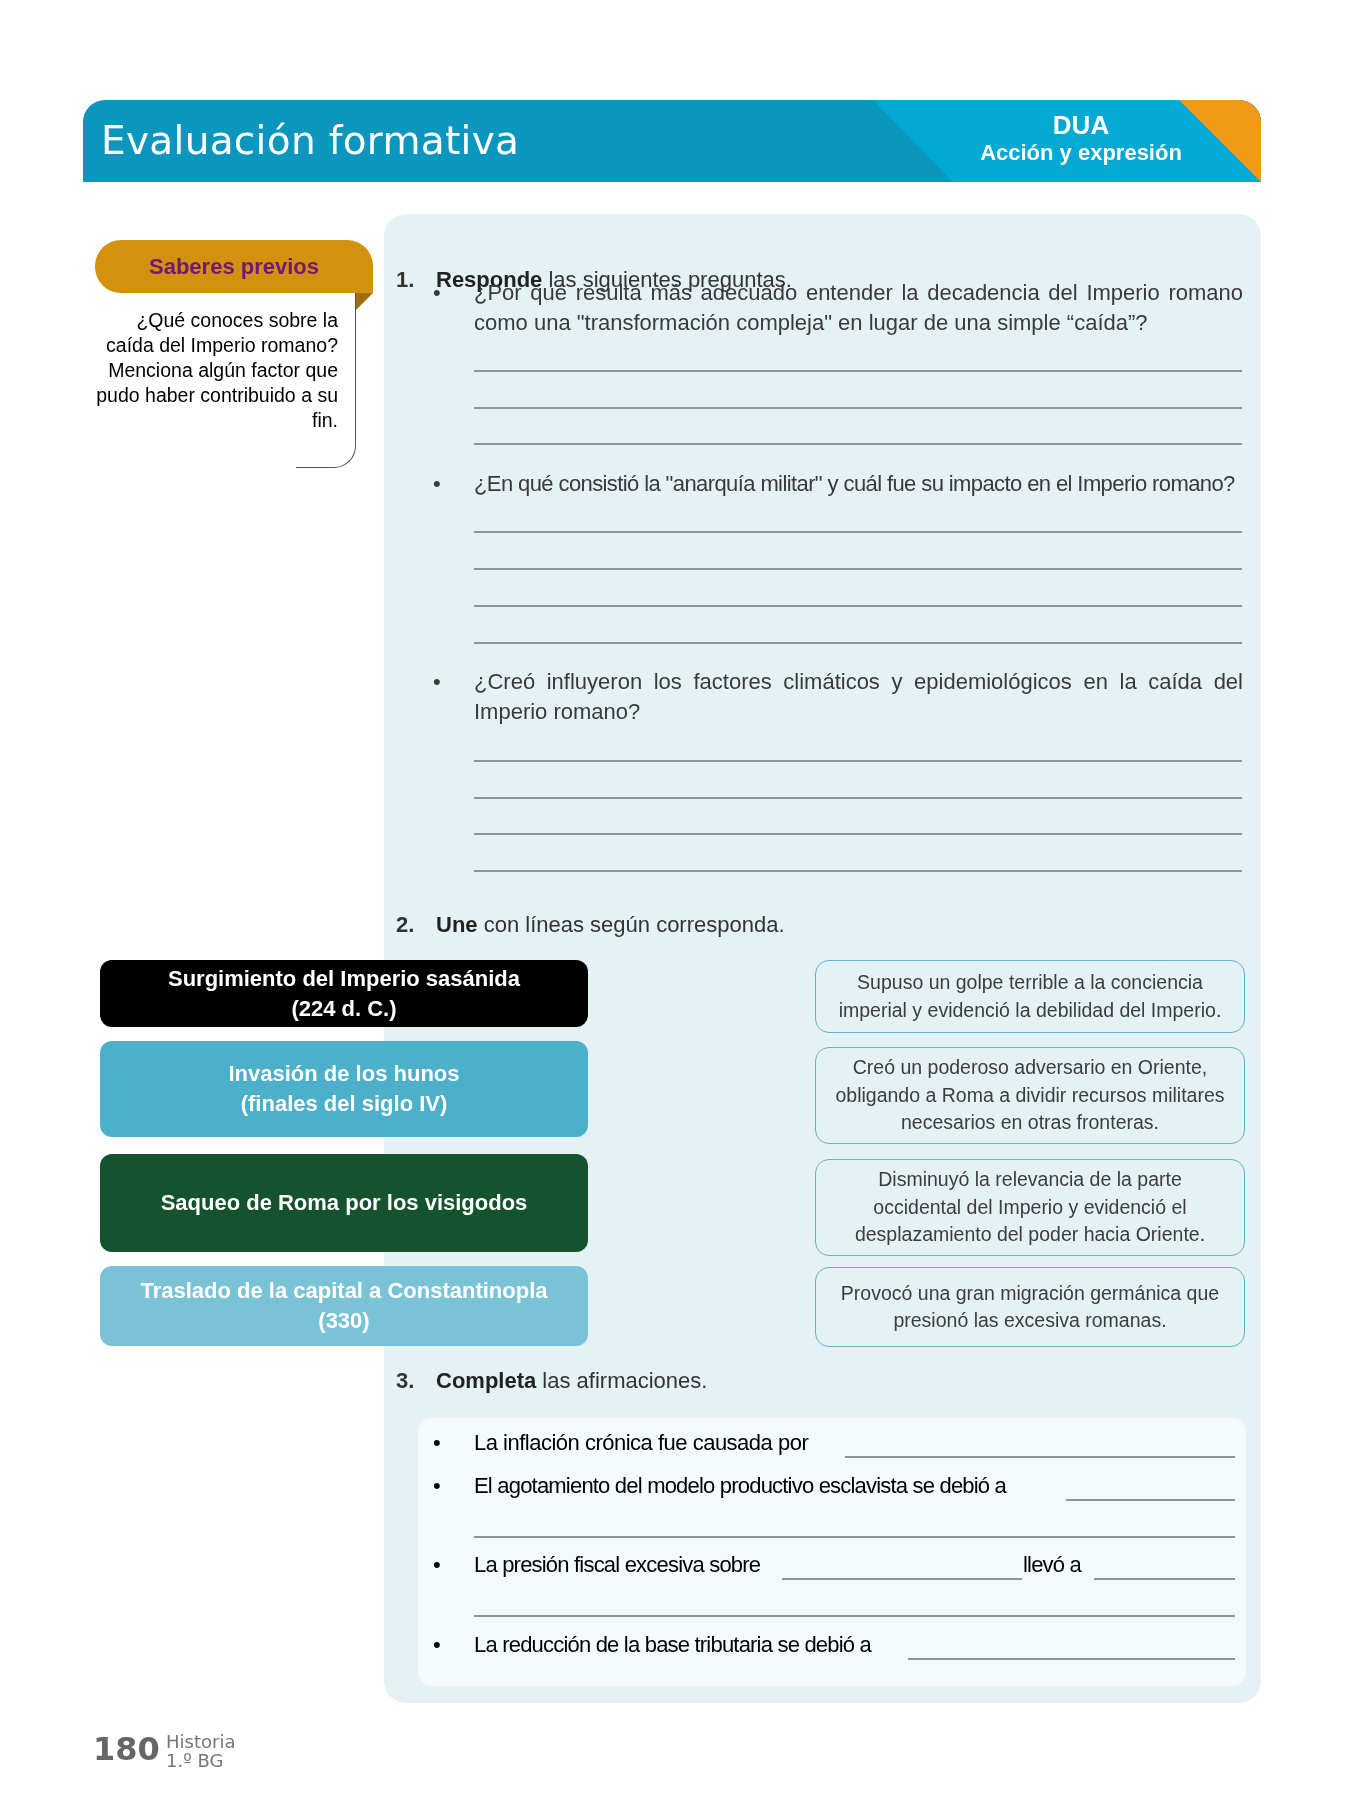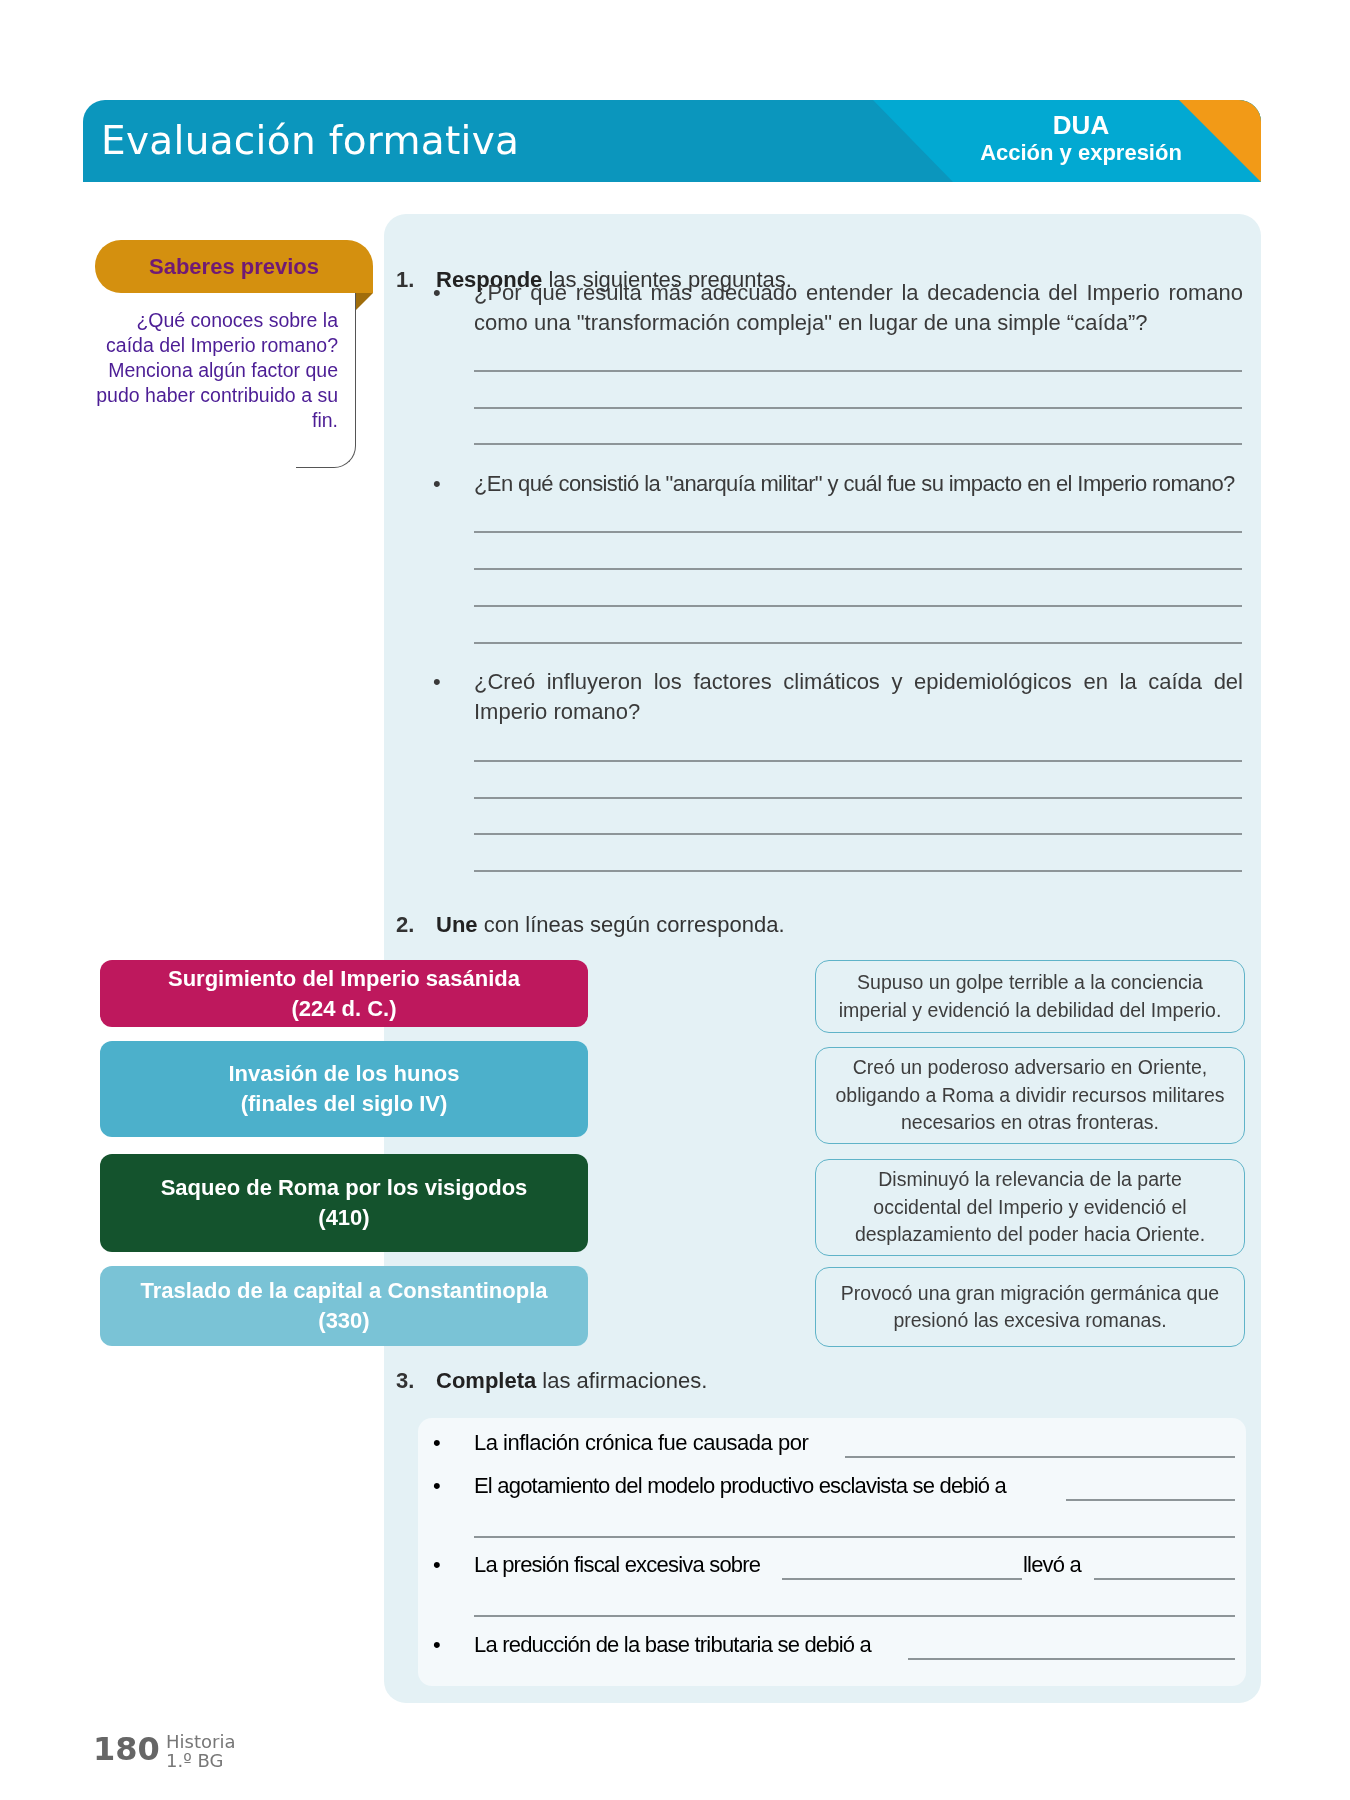--- a/index.html
+++ b/index.html
@@ -25,21 +25,21 @@
 
   
   .saberes-tab { position: absolute; left: 95px; top: 240px; width: 278px; height: 53px;
     background: #d4900f; border-radius: 26px 26px 0 26px; color: #701a75; font-weight: bold;
     font-size: 22px; text-align: center; line-height: 53px; }
   .saberes-fold { position: absolute; left: 356px; top: 293px; width: 17px; height: 17px;
     background: #a06d0b; clip-path: polygon(0 0, 100% 0, 0 100%); }
   .saberes-frame { position: absolute; left: 296px; top: 293px; width: 60px; height: 175px;
     border-right: 1.5px solid #555; border-bottom: 1.5px solid #555; border-radius: 0 0 22px 0; }
   .saberes-text { position: absolute; left: 95px; top: 308px; width: 243px; text-align: right;
-    font-size: 19.5px; line-height: 25px; color: #4c1d95; }
+    font-size: 19.5px; line-height: 25px; color: #000000; }
 
   
   .sec-head { position: absolute; left: 396px; font-size: 22px; color: #333; }
   .sec-head .num { font-weight: bold; display: inline-block; width: 40px; }
   .sec-head b { font-weight: bold; color: #222; }
 
   .q { position: absolute; left: 433px; width: 810px; font-size: 22px; line-height: 30px; color: #3a3a3a; }
   .q .bullet { position: absolute; left: 0; top: 0; }
   .q .qtext { position: absolute; left: 41px; right: 0; text-align: justify; }
   .line { position: absolute; left: 474px; width: 768px; height: 1.5px; background: #8d9598; }
@@ -111,31 +111,30 @@
 </div>
 <div class="line" style="top:760px;"></div>
 <div class="line" style="top:797px;"></div>
 <div class="line" style="top:833px;"></div>
 <div class="line" style="top:870px;"></div>
 
 <div class="sec-head" style="top:912px;">
   <span class="num">2.</span><b>Une</b><span> con líneas según corresponda.</span>
 </div>
 
-<div class="lbox" style="top:960px; height:67px; background:#be185d;">
+<div class="lbox" style="top:960px; height:67px; background:#000000;">
   <div>Surgimiento del Imperio sasánida</div>
   <div>(224 d. C.)</div>
 </div>
 <div class="lbox" style="top:1041px; height:96px; background:#4cb0cb;">
   <div>Invasión de los hunos</div>
   <div>(finales del siglo IV)</div>
 </div>
 <div class="lbox" style="top:1154px; height:98px; background:#14532d;">
   <div>Saqueo de Roma por los visigodos</div>
-  <div>(410)</div>
 </div>
 <div class="lbox" style="top:1266px; height:80px; background:#7ac3d6;">
   <div>Traslado de la capital a Constantinopla</div>
   <div>(330)</div>
 </div>
 
 <div class="rbox" style="top:960px; height:73px; padding:0 8px;">
   <div>Supuso un golpe terrible a la conciencia imperial y evidenció la debilidad del Imperio.</div>
 </div>
 <div class="rbox" style="top:1047px; height:97px; padding:0 8px;">

